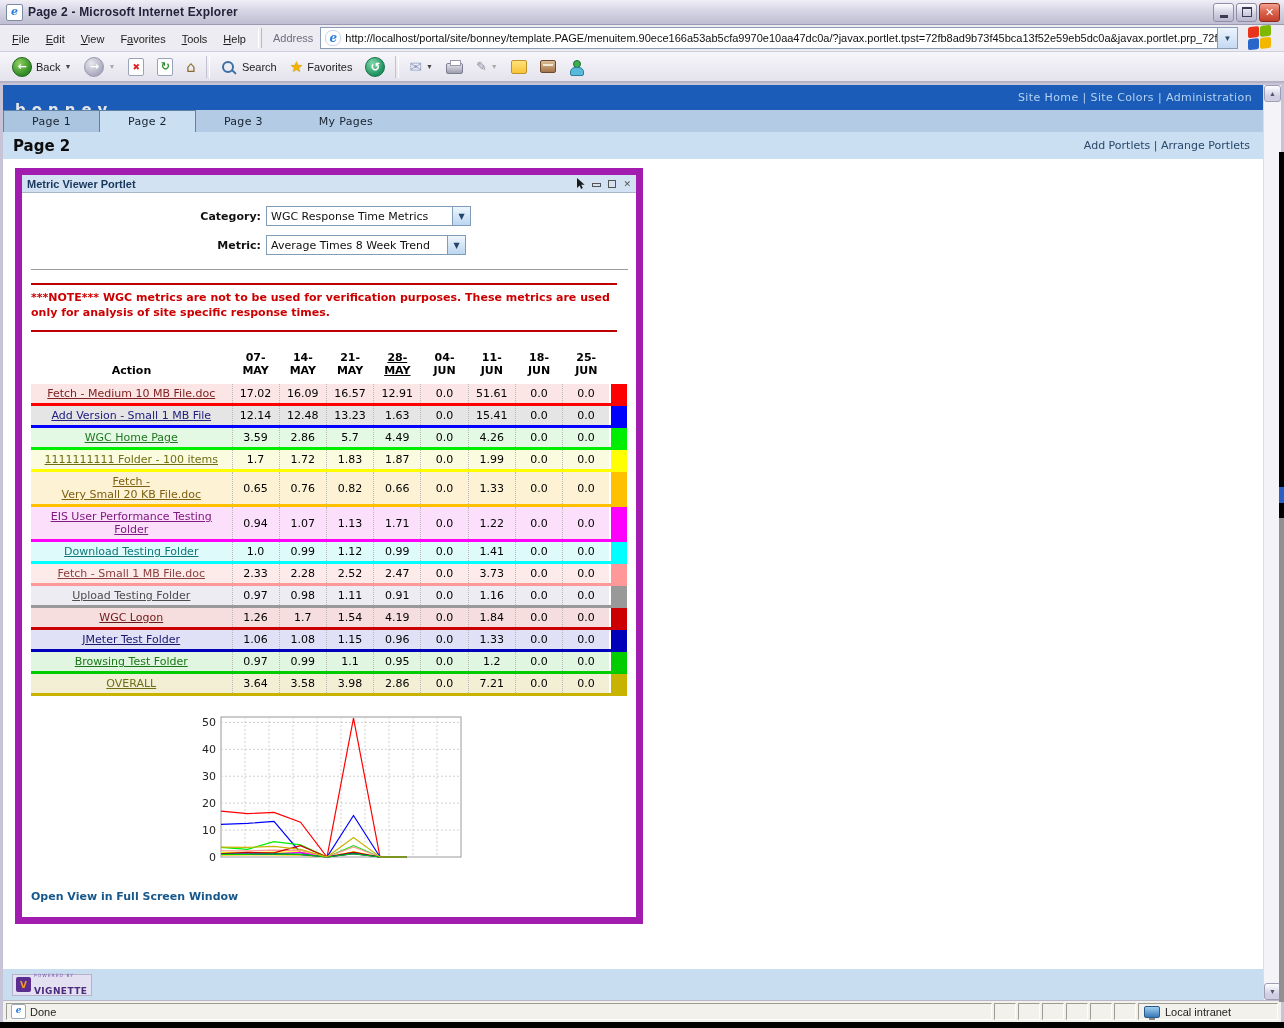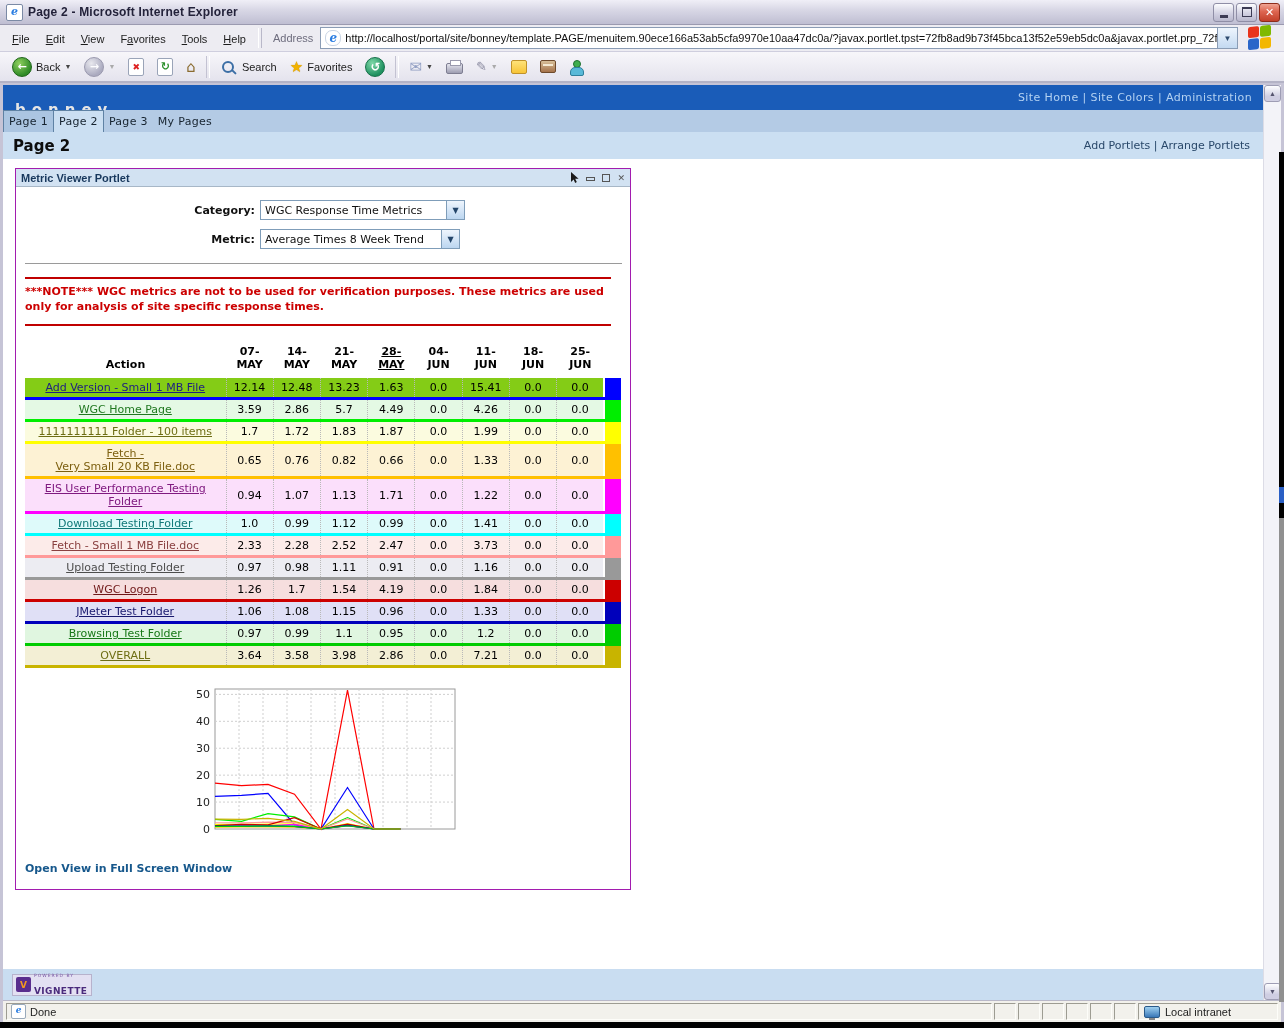--- a/index.html
+++ b/index.html
@@ -82,35 +82,35 @@
 
   .banner{height:25px;background:#1a5cb8;display:flex;align-items:center;padding:0 12px;flex:none;}
   .site-name{color:#e5e5e5;font:bold 15px "DejaVu Sans",sans-serif;letter-spacing:6px;margin-top:24px;}
   .banner-links{margin-left:auto;font:11px "DejaVu Sans",sans-serif;color:#b4d2f2;letter-spacing:.4px;}
   .banner-links span{color:#b4d2f2;}
   .loginbar{height:20px;background:#4b7ec6;display:flex;align-items:center;padding:0 10px;flex:none;}
   .login-msg{font:11px "DejaVu Sans",sans-serif;color:#d7e6f8;letter-spacing:.4px;}
   .login-links{margin-left:auto;font:11px "DejaVu Sans",sans-serif;color:#d7e6f8;letter-spacing:.4px;}
 
   .tabbar{height:22px;background:#b4cbe5;display:flex;align-items:stretch;flex:none;font:11px "DejaVu Sans",sans-serif;}
-  .tab{display:flex;align-items:center;padding:0 5px;color:#16232f;letter-spacing:.3px;box-sizing:border-box;}
+  .tab{display:flex;align-items:center;padding:0 28px;color:#16232f;letter-spacing:.3px;box-sizing:border-box;}
   .tab-boxed{border:1px solid #5f82a4;border-bottom:none;}
   .tab-boxed + .tab-boxed{border-left:none;}
   .tab-inactive{background:#abc5e1;}
   .tab-active{background:#cbdff2;}
   .tab-plain{border:none;}
 
   .headbar{height:27px;background:#cbdff2;display:flex;align-items:center;padding:0 14px 0 10px;flex:none;}
   .page-title{font:bold 15px "DejaVu Sans",sans-serif;color:#0d0d0d;}
   .page-actions{margin-left:auto;font:11px "DejaVu Sans",sans-serif;color:#29486a;}
 
   .page-body{flex:1;background:#fff;position:relative;}
 
   
-  .portlet{position:absolute;left:12px;top:9px;width:614px;border:1px solid #a21caf;background:#fff;}
+  .portlet{position:absolute;left:12px;top:9px;width:614px;border:7px solid #a21caf;background:#fff;}
   .portlet-titlebar{height:17px;background:#d2e2f2;border-bottom:1px solid #a7b7c7;display:flex;
     align-items:center;padding:0 5px;}
   .portlet-title{font:bold 11px "Liberation Sans",sans-serif;color:#17375c;}
   .portlet-controls{margin-left:auto;display:flex;align-items:center;gap:7px;}
   .pc-min{width:9px;height:4px;border:1px solid #555;box-sizing:border-box;margin-top:2px;}
   .pc-max{width:8px;height:8px;border:1px solid #555;box-sizing:border-box;}
   .pc-close{color:#555;font:bold 9px "DejaVu Sans",sans-serif;}
   .portlet-body{padding:4px 8px 14px 9px;}
 
   .combo-row{display:flex;align-items:center;margin-top:9px;}
@@ -340,21 +340,33 @@
                   <th style="width: 47px;">11-
 JUN</th>
                   <th style="width: 47px;">18-
 JUN</th>
                   <th style="width: 47px;">25-
 JUN</th>
                   <th style="width: 17px;"></th>
                 </tr>
               </thead>
             <tbody id="metrics-body">
-                <tr style="background: #84cc16; border-bottom: 3px solid rgb(0, 0, 255);">
+                <tr style="background: rgb(251, 229, 229); border-bottom: 3px solid rgb(255, 0, 0);">
+                  <td class="action-cell"><span style="color: rgb(128, 32, 32);">Fetch - Medium 10 MB File.doc</span></td>
+                  <td class="val">17.02</td>
+                  <td class="val">16.09</td>
+                  <td class="val">16.57</td>
+                  <td class="val">12.91</td>
+                  <td class="val">0.0</td>
+                  <td class="val">51.61</td>
+                  <td class="val">0.0</td>
+                  <td class="val">0.0</td>
+                  <td class="swatch" style="background: rgb(255, 0, 0);"></td>
+                </tr>
+                <tr style="background: #e5e5e5; border-bottom: 3px solid rgb(0, 0, 255);">
                   <td class="action-cell"><span style="color: rgb(32, 32, 128);">Add Version - Small 1 MB File</span></td>
                   <td class="val">12.14</td>
                   <td class="val">12.48</td>
                   <td class="val">13.23</td>
                   <td class="val">1.63</td>
                   <td class="val">0.0</td>
                   <td class="val">15.41</td>
                   <td class="val">0.0</td>
                   <td class="val">0.0</td>
                   <td class="swatch" style="background: rgb(0, 0, 255);"></td>

